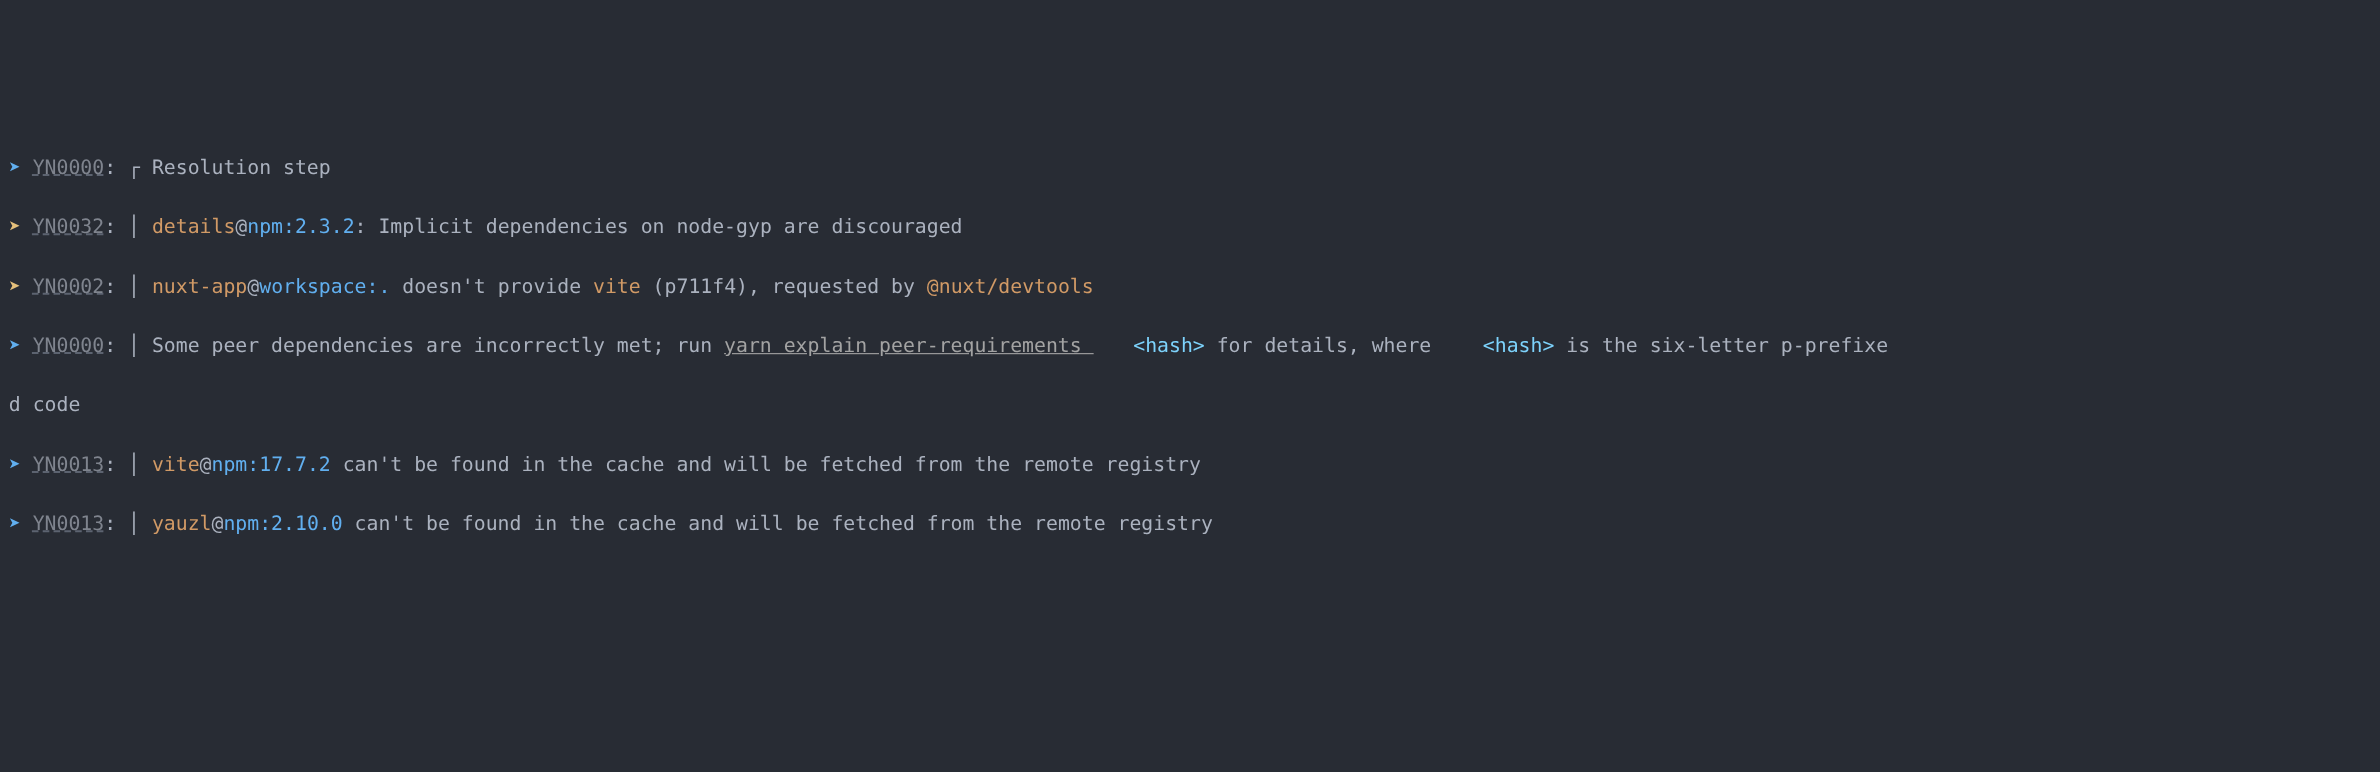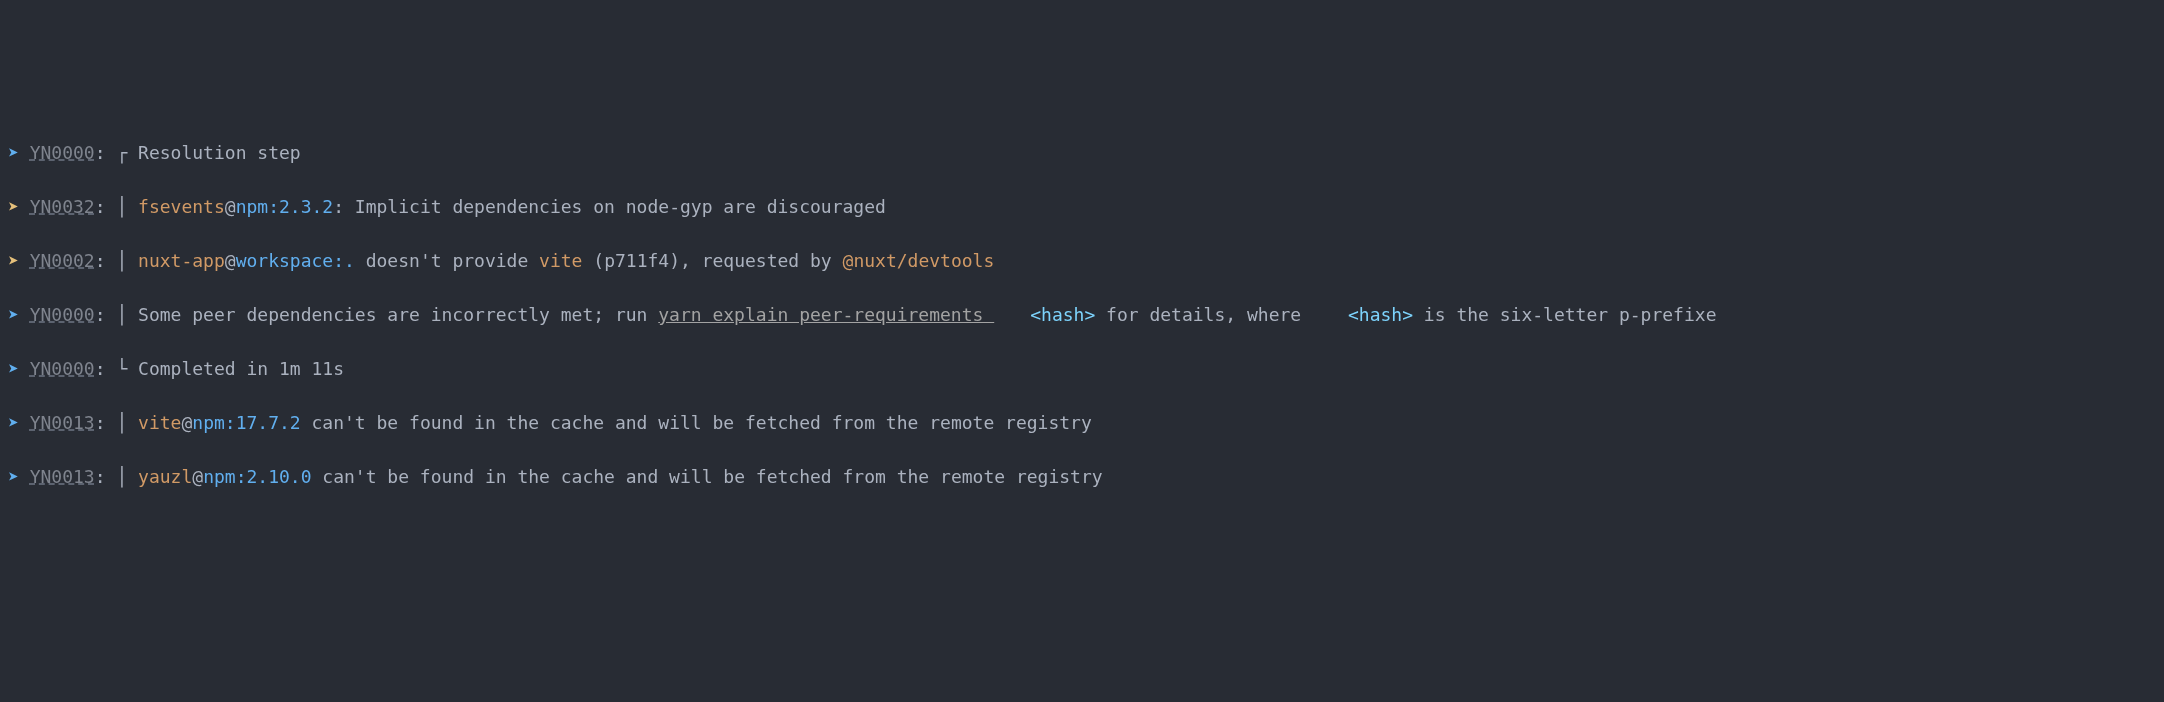--- a/index.html
+++ b/index.html
@@ -72,24 +72,24 @@
       color: #abb2bf;
     }
   </style>
 </head>
 <body>
 
 
 
 <div>
 <span class="line"><span class="arrow-blue">➤</span> <span class="code-dim">YN0000</span><span class="colon">:</span> <span class="box-corner-tl">┌</span> <span class="msg">Resolution step</span></span>
-<span class="line"><span class="arrow-yellow">➤</span> <span class="code-dim">YN0032</span><span class="colon">:</span> <span class="pipe">│</span> <span class="pkg-orange">fsevents</span><span class="at-white">@</span><span class="scope-blue">npm:2.3.2</span><span class="msg">: Implicit dependencies on node-gyp are discouraged</span></span>
+<span class="line"><span class="arrow-yellow">➤</span> <span class="code-dim">YN0032</span><span class="colon">:</span> <span class="pipe">│</span> <span class="pkg-orange">details</span><span class="at-white">@</span><span class="scope-blue">npm:2.3.2</span><span class="msg">: Implicit dependencies on node-gyp are discouraged</span></span>
 <span class="line"><span class="arrow-yellow">➤</span> <span class="code-dim">YN0002</span><span class="colon">:</span> <span class="pipe">│</span> <span class="pkg-orange">nuxt-app</span><span class="at-white">@</span><span class="scope-blue">workspace:.</span><span class="msg"> doesn't provide </span><span class="pkg-orange">vite</span><span class="msg"> (p711f4), requested by </span><span class="pkg-orange">@nuxt/devtools</span></span>
 <span class="line"><span class="arrow-blue">➤</span> <span class="code-dim">YN0000</span><span class="colon">:</span> <span class="pipe">│</span> <span class="msg">Some peer dependencies are incorrectly met; run </span><span class="cmd-blue">yarn explain peer-requirements </span><span class="hash-blue">&lt;hash&gt;</span><span class="msg"> for details, where </span><span class="hash-blue">&lt;hash&gt;</span><span class="msg"> is the six-letter p-prefixe</span></span>
-<span class="line"><span class="arrow-blue">➤</span> <span class="code-dim">YN0000</span><span class="colon">:</span> <span class="box-corner-bl">└</span> <span class="msg">Completed in 1m 11s</span></span>
+<span class="line"><span class="msg">d code</span></span>
 <span class="line"><span class="arrow-blue">➤</span> <span class="code-dim">YN0013</span><span class="colon">:</span> <span class="pipe">│</span> <span class="pkg-orange">vite</span><span class="at-white">@</span><span class="scope-blue">npm:17.7.2</span><span class="msg"> can't be found in the cache and will be fetched from the remote registry</span></span>
 <span class="line"><span class="arrow-blue">➤</span> <span class="code-dim">YN0013</span><span class="colon">:</span> <span class="pipe">│</span> <span class="pkg-orange">yauzl</span><span class="at-white">@</span><span class="scope-blue">npm:2.10.0</span><span class="msg"> can't be found in the cache and will be fetched from the remote registry</span></span>
 
 
 
 
 
 
 
 

